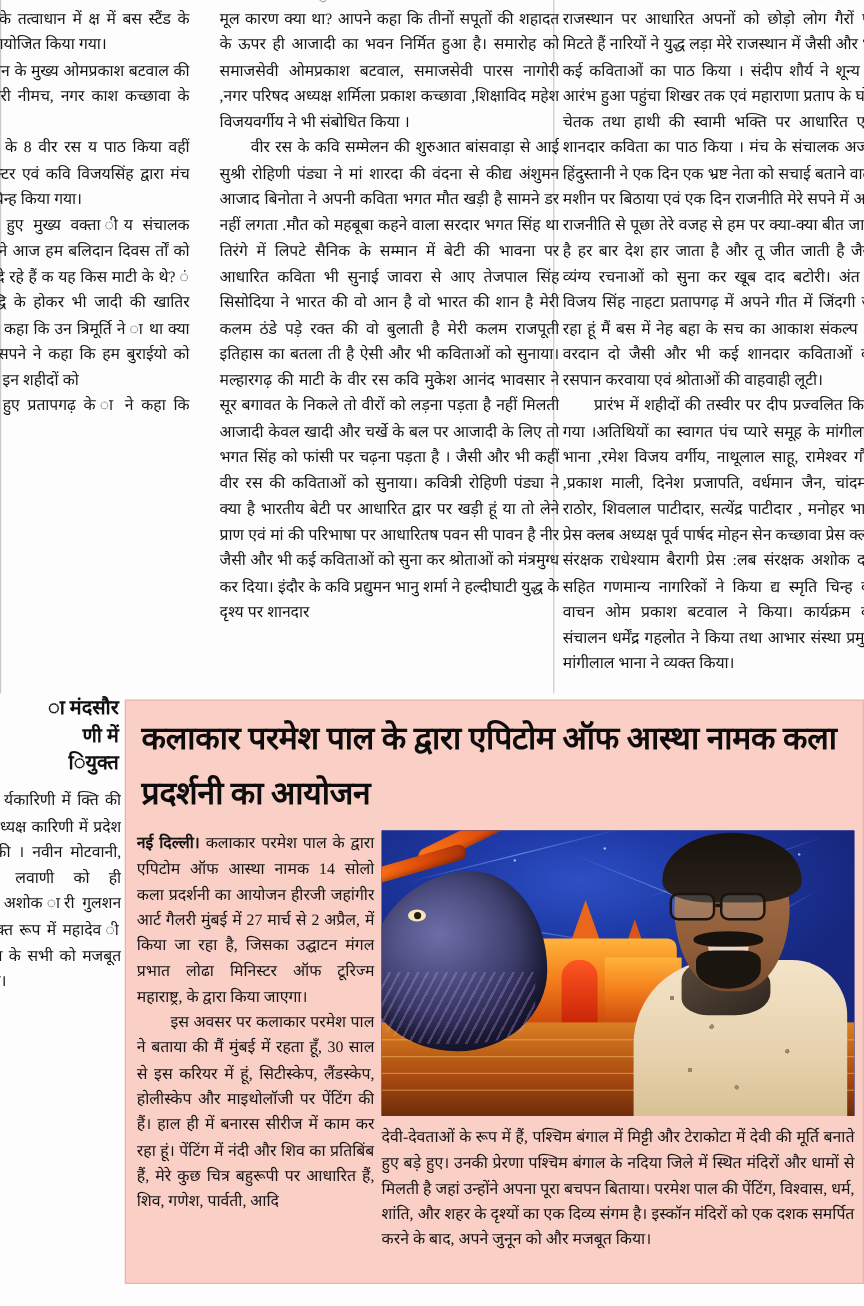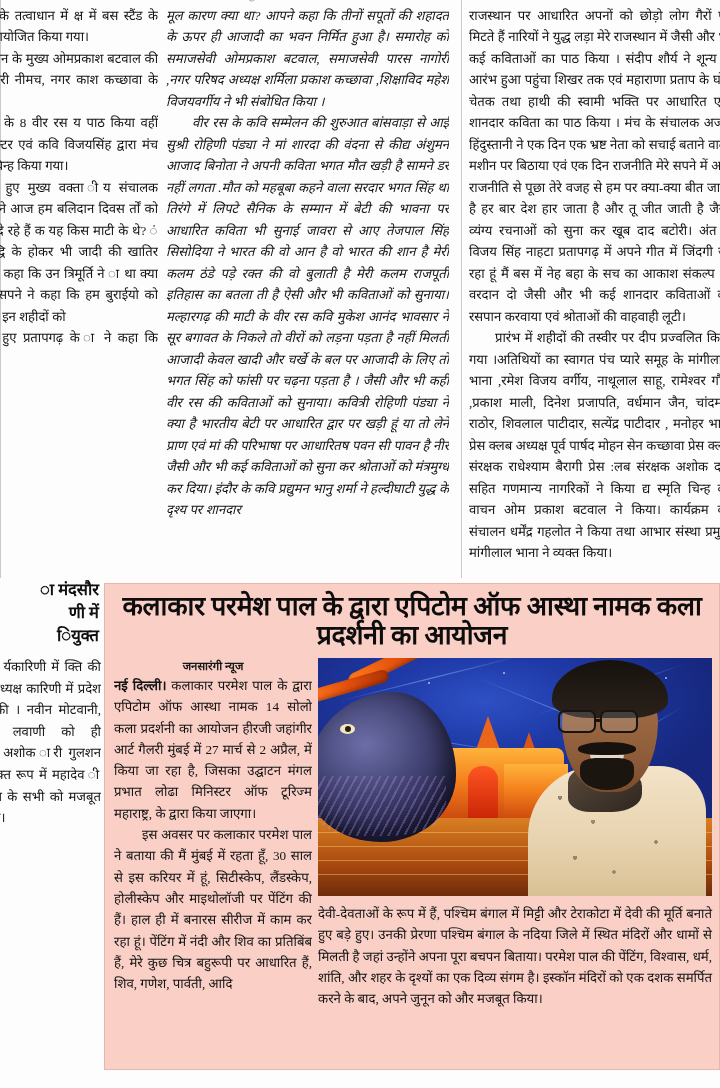--- a/index.html
+++ b/index.html
@@ -35,21 +35,21 @@
   }
 
   .col {
     position: absolute;
     top: 0;
     height: 578px;
     overflow: hidden;
   }
 
   .col-1 { left: -52px;  width: 210px; }
-  .col-2 { left: 166px;  width: 283px; font-style: italic; }
+  .col-2 { left: 183px;  width: 283px; }
   .col-3 { left: 469px;  width: 262px; }
 
   .vrule {
     position: absolute;
     top: 0;
     width: 1px;
     height: 578px;
     background: #c9c9c9;
   }
   .vrule-2 { left: 461px; }
@@ -117,23 +117,23 @@
 
   .feature-inner {
     position: relative;
     width: 100%;
     height: 100%;
     padding: 6px 9px 4px 9px;
   }
 
   .feature-headline {
     font-size: 26.5px;
-    line-height: 29px;
+    line-height: 46px;
     font-weight: bold;
-    text-align: center;
+    text-align: left;
     color: #0d0d0d;
     letter-spacing: -0.2px;
     padding: 2px 4px 0 4px;
   }
 
   .feature-body-wrap {
     position: relative;
     margin-top: 8px;
     height: 398px;
   }
@@ -458,21 +458,20 @@
   </div>
 
   <div class="feature">
     <div class="feature-inner">
 
       <div class="feature-headline">कलाकार परमेश पाल के द्वारा एपिटोम ऑफ आस्था नामक कला प्रदर्शनी का आयोजन</div>
 
       <div class="feature-body-wrap">
 
         <div class="fb-left">
-          <div class="byline">जनसारंगी न्यूज</div>
           <div class="fb-text">
             <p><span class="dateline">नई दिल्ली।</span><span> कलाकार परमेश पाल के द्वारा एपिटोम ऑफ आस्था नामक 14 सोलो कला प्रदर्शनी का आयोजन हीरजी जहांगीर आर्ट गैलरी मुंबई में 27 मार्च से 2 अप्रैल, में किया जा रहा है, जिसका उद्घाटन मंगल प्रभात लोढा मिनिस्टर ऑफ टूरिज्म महाराष्ट्र, के द्वारा किया जाएगा।</span></p>
             <p class="indent">इस अवसर पर कलाकार परमेश पाल ने बताया की मैं मुंबई में रहता हूँ,  30 साल से इस करियर में  हूं, सिटीस्केप, लैंडस्केप, होलीस्केप और माइथोलॉजी पर पेंटिंग की हैं। हाल ही में बनारस सीरीज में काम कर रहा हूं। पेंटिंग में नंदी  और शिव का प्रतिबिंब हैं, मेरे कुछ चित्र बहुरूपी पर आधारित हैं, शिव, गणेश, पार्वती, आदि</p>
           </div>
         </div>
 
         <div class="fb-photo">
           <div class="paint">
             <div class="sky"></div>
 

